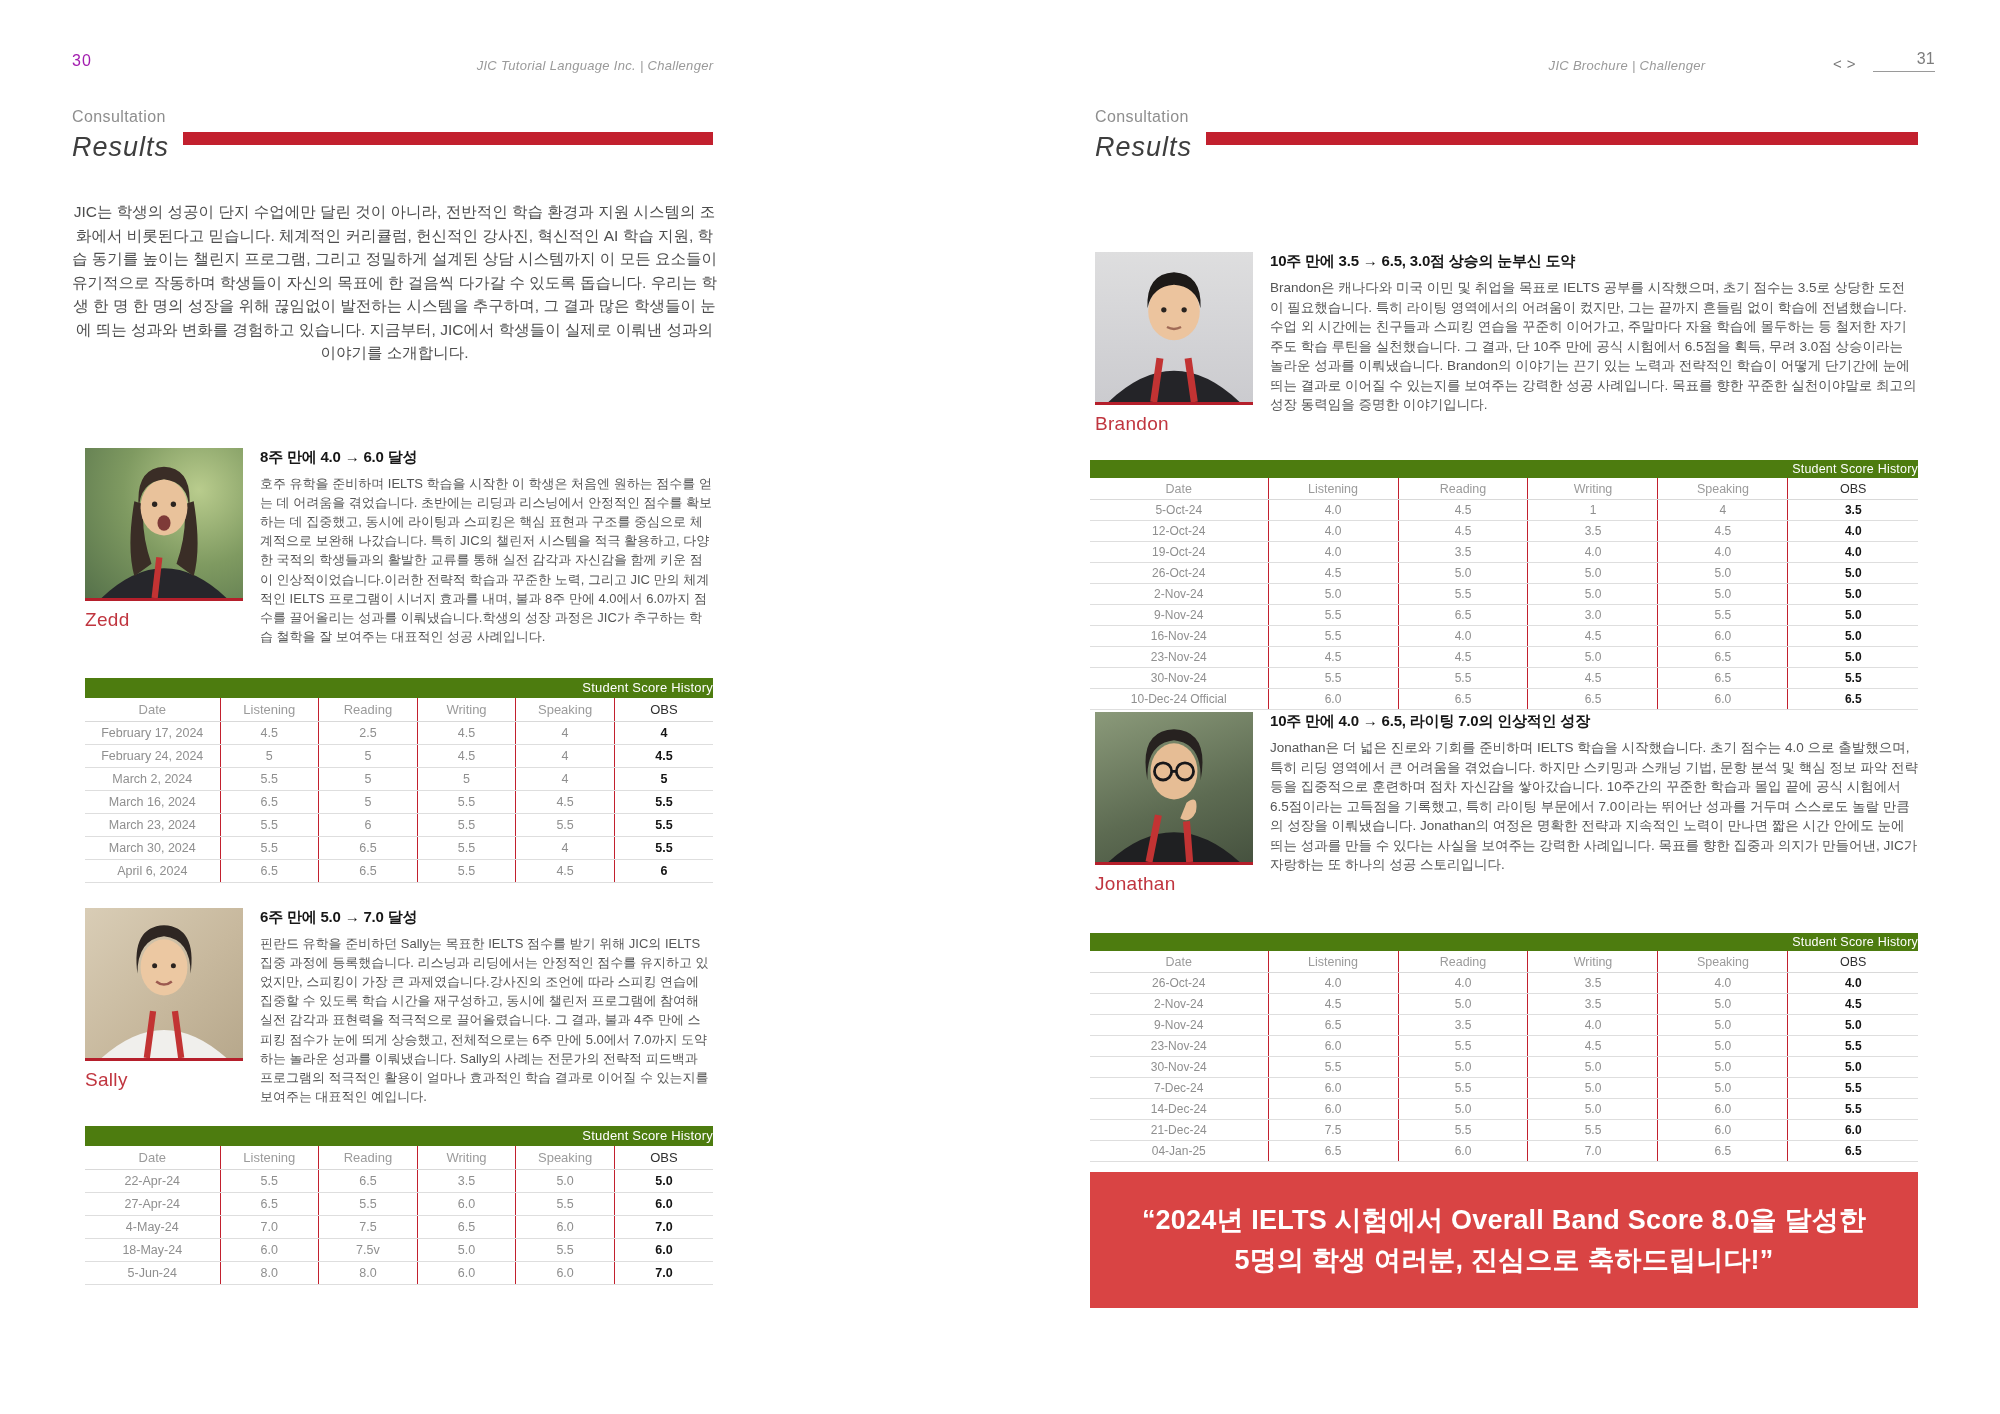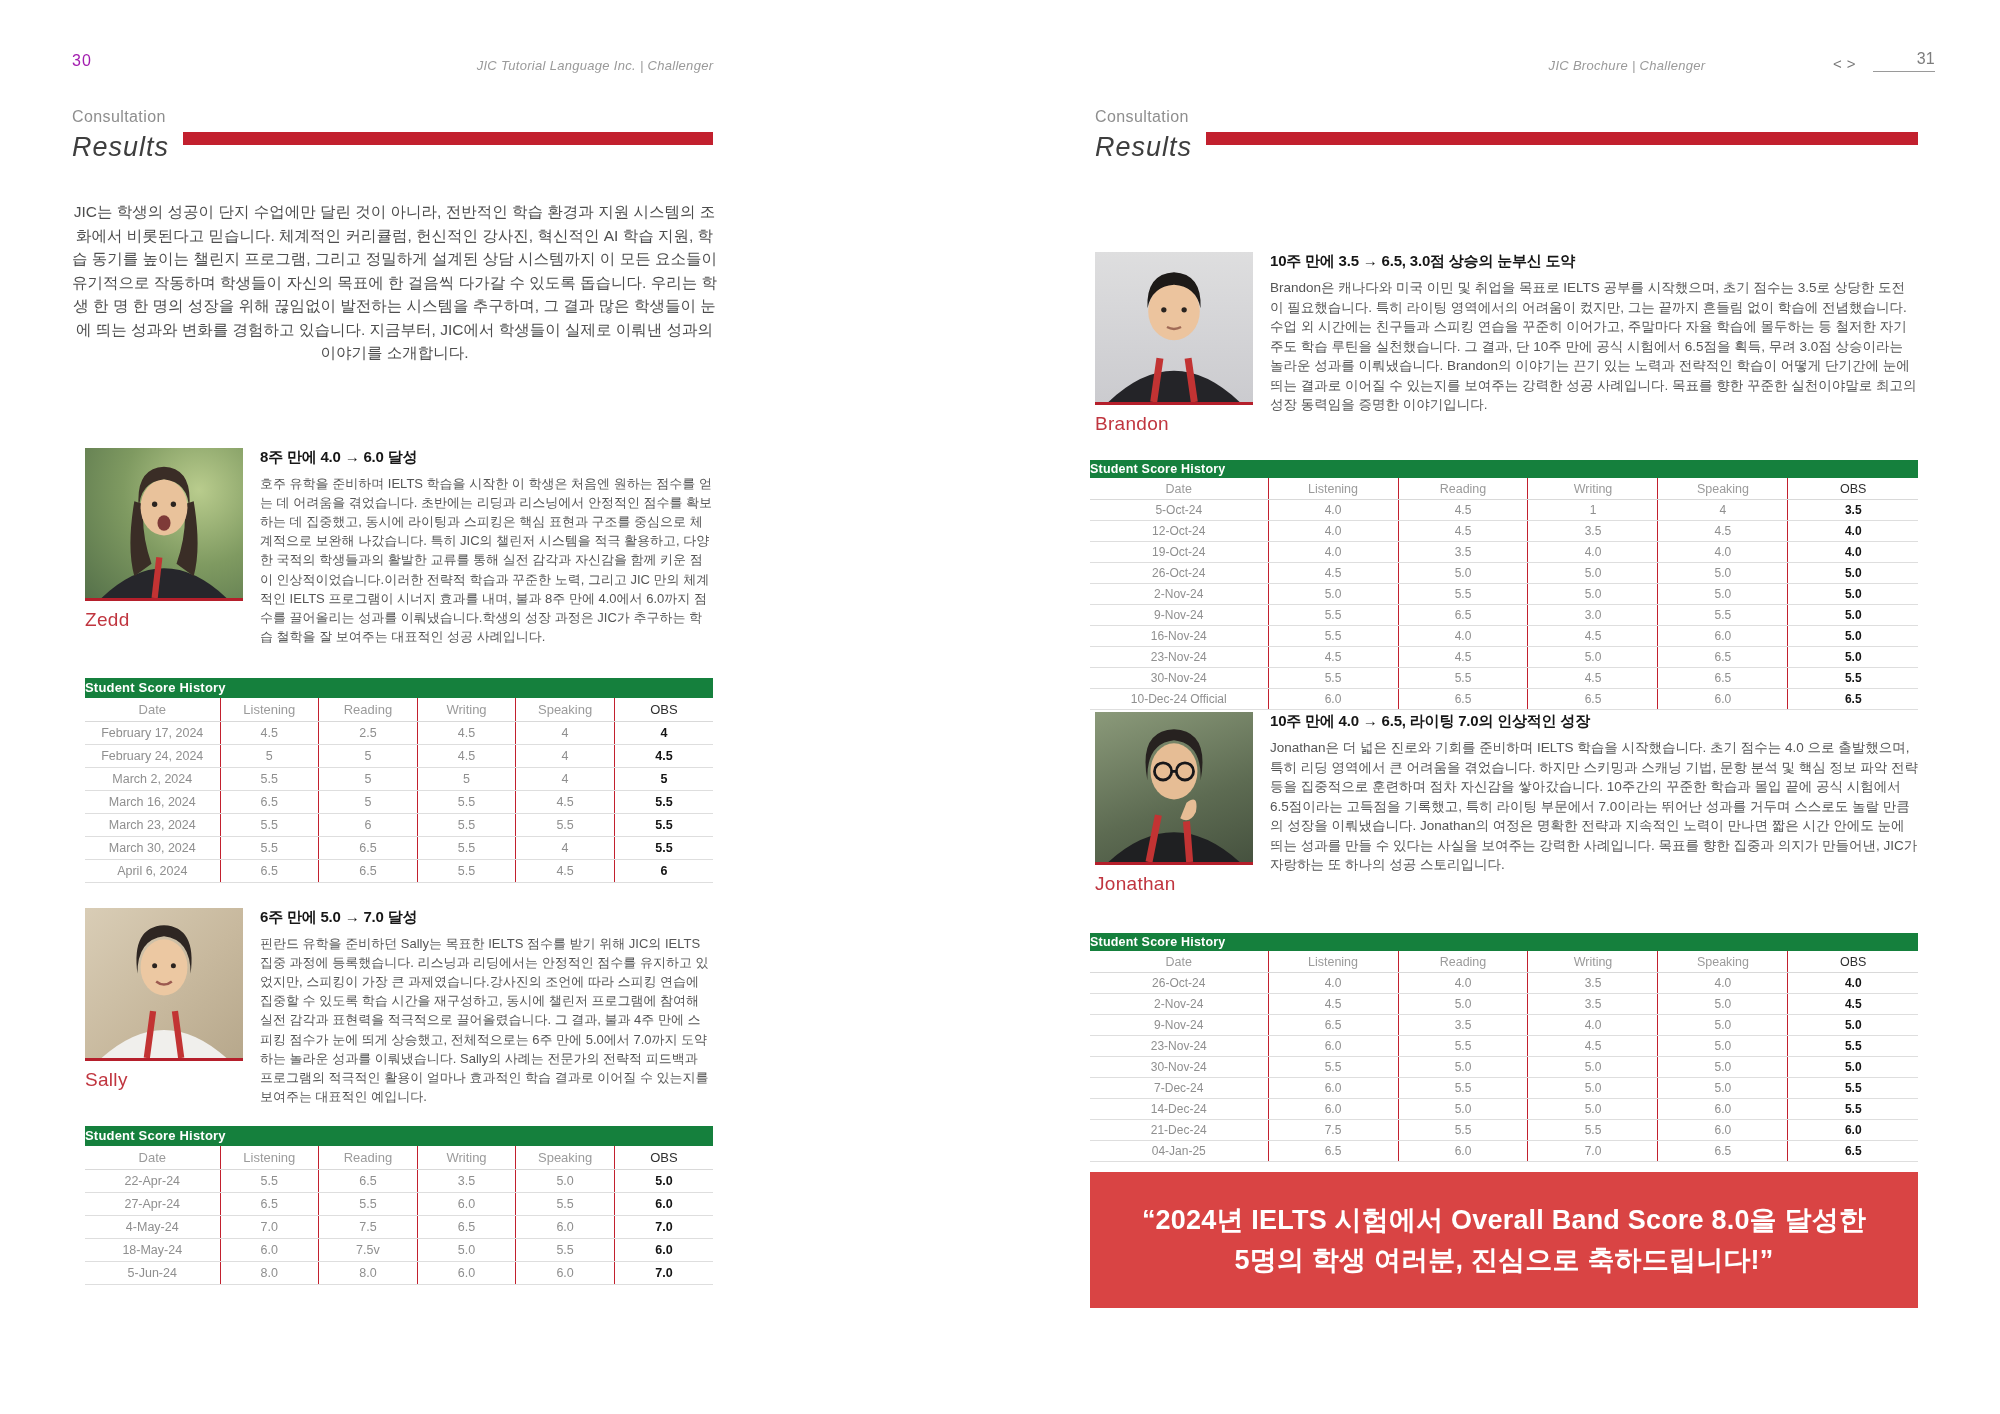--- a/index.html
+++ b/index.html
@@ -37,21 +37,21 @@
   .story.wide p{font-size:13.5px;line-height:1.45;}
 
   
   .bg-zedd{background:radial-gradient(circle at 72% 28%,#b9cc8d 0%,#7f9a61 48%,#55714a 100%);}
   .bg-sally{background:linear-gradient(135deg,#d9cdb6 0%,#c8b99e 55%,#b7a88c 100%);}
   .bg-brandon{background:linear-gradient(180deg,#dededf 0%,#cbcbcf 100%);}
   .bg-jonathan{background:linear-gradient(160deg,#8b9a7a 0%,#5d6b52 60%,#46523f 100%);}
 
   
   .score-block{width:100%;}
-  .score-banner{background:#15803d;color:#ffffff;font-weight:700;text-align:left;
+  .score-banner{background:#4d7c0f;color:#ffffff;font-weight:400;text-align:right;
     font-size:13px;height:20px;line-height:20px;letter-spacing:.2px;}
   .score-block.compact .score-banner{height:18px;line-height:18px;font-size:12.5px;}
   .score-table{width:100%;border-collapse:collapse;table-layout:fixed;}
   .score-table th{font-weight:400;color:#9b9b9b;font-size:13px;height:21px;text-align:center;
     border-bottom:1px solid #d9d9d9;}
   .score-table td{color:#8f8f8f;font-size:12.5px;height:20px;text-align:center;
     border-bottom:1px solid #dedede;}
   .score-table th:not(:last-child),.score-table td:not(:last-child){border-right:1px solid #c2202e;}
   .score-table .obs{color:#141414;font-weight:700;}
   .score-table th.obs{color:#2e2e2e;font-weight:400;}

